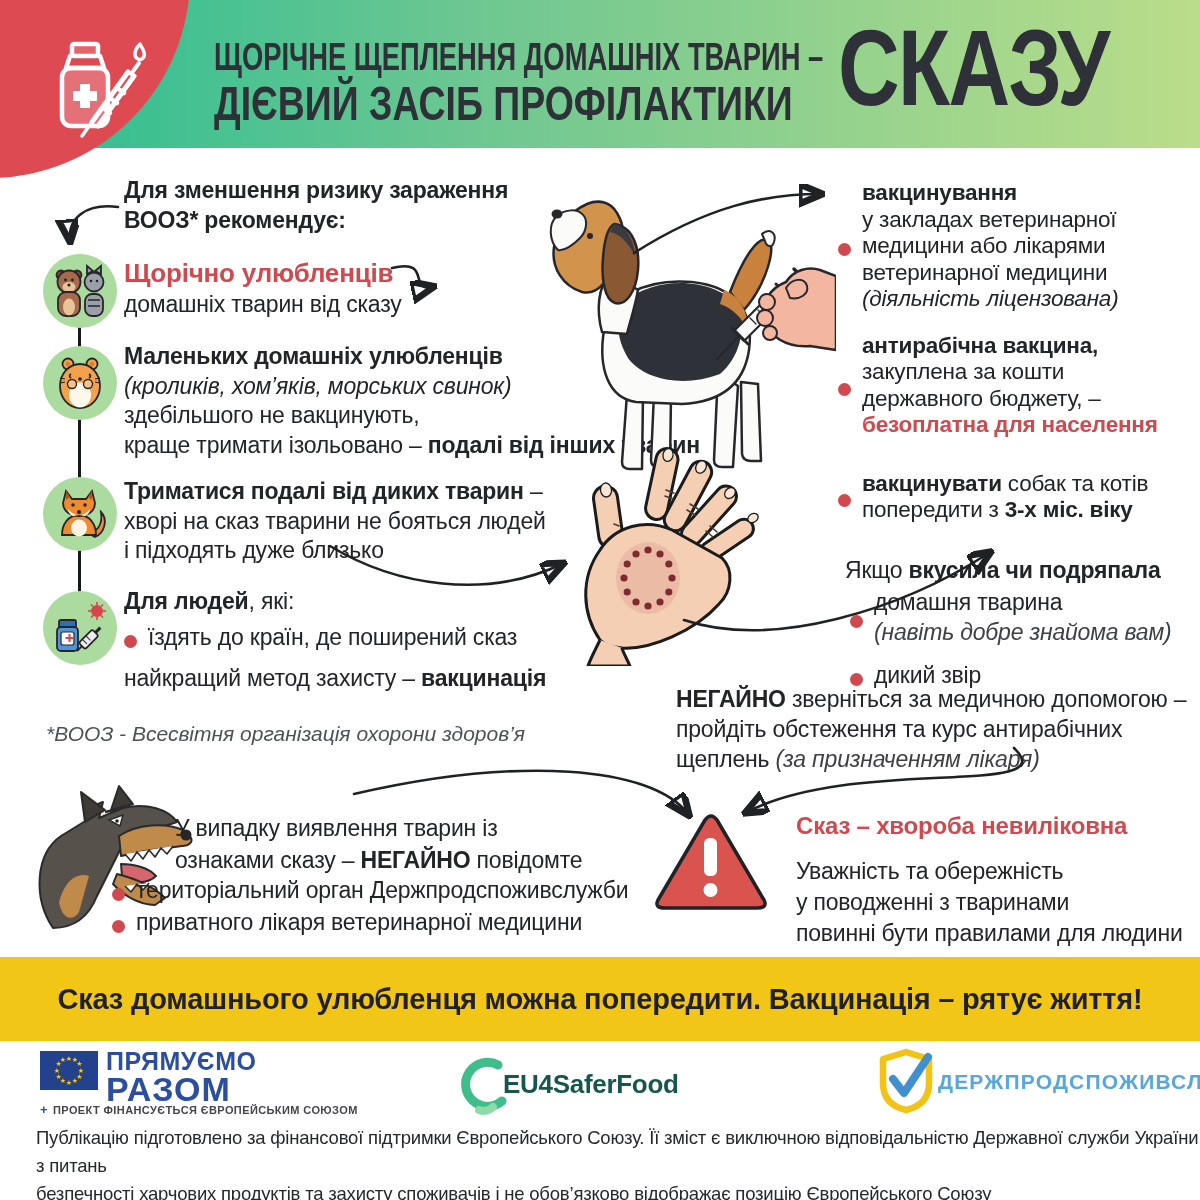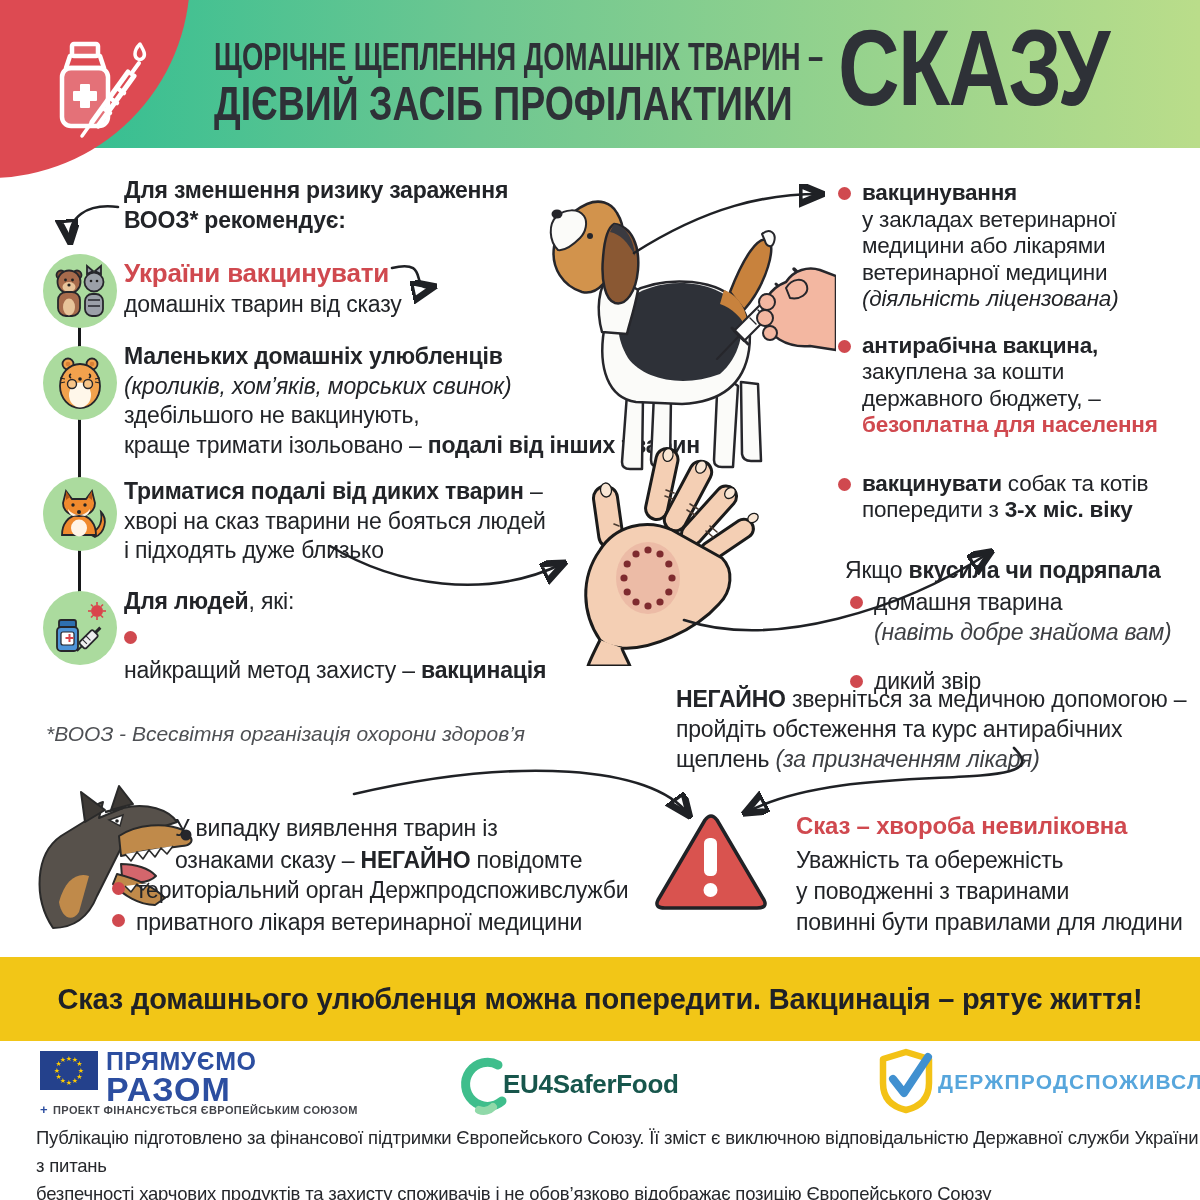--- a/index.html
+++ b/index.html
@@ -18,21 +18,21 @@
   .hdr-big{left:838px;top:12px;font-size:108px;line-height:112px;font-weight:800;color:#2E3137;
           transform:scaleX(.79);transform-origin:0 0;letter-spacing:-2px;white-space:nowrap;z-index:1}
   
   .t{font-size:23px;line-height:29.5px;letter-spacing:-.2px}
   .t2{font-size:22.5px;line-height:26.5px;letter-spacing:-.2px}
   .b{font-weight:bold}
   .it{font-style:italic}
   .red{color:#D0494F}
   .h-red{font-size:26px;line-height:33px;font-weight:800;color:#D0494F;letter-spacing:-.2px}
   .gray-it{color:#4E5054;font-style:italic;font-size:21px}
-  .bullet-row{display:flex;align-items:flex-start}
+  .bullet-row{display:flex;align-items:center}
   .dot{width:13px;height:13px;border-radius:50%;background:#D0494F;margin:8px 11px 0 0;flex:none}
   .dot.sm{margin-top:7px}
   
   .rail{left:78px;top:291px;width:3px;height:337px;background:#17181A;z-index:0}
   .icon-circle{width:74px;height:74px;border-radius:50%;background:#ABDB9E;
                display:flex;align-items:center;justify-content:center;z-index:1}
   
   .overlay{left:0;top:0;width:1200px;height:1200px;z-index:5;pointer-events:none}
   .overlay path{fill:none;stroke:#1F2125;stroke-width:2.6;stroke-linecap:round;marker-end:url(#ah)}
   
@@ -165,41 +165,42 @@
           <line x1="40" y1="5.5" x2="42" y2="7.5"></line>
             <line x1="50" y1="16.5" x2="52" y2="18.5"></line>
           <line x1="52" y1="5.5" x2="50" y2="7.5"></line>
             <line x1="42" y1="16.5" x2="40" y2="18.5"></line>
         </g>
       </g>
     </svg>
   </div>
 
   <div class="abs" style="left:124px;top:257px">
-    <div class="h-red">України вакцинувати</div>
+    <div class="h-red">Щорічно улюбленців</div>
     <div class="t">домашніх тварин від сказу</div>
   </div>
 
   <div class="abs" style="left:124px;top:342px">
     <div class="t b">Маленьких домашніх улюбленців</div>
     <div class="t it">(кроликів, хом’яків, морських свинок)</div>
     <div class="t">здебільшого не вакцинують,</div>
     <div class="t"><span>краще тримати ізольовано – </span><span class="b">подалі від інших тварин</span></div>
   </div>
 
   <div class="abs" style="left:124px;top:477px">
     <div class="t"><span class="b">Триматися подалі від диких тварин</span><span> –</span></div>
     <div class="t">хворі на сказ тварини не бояться людей</div>
     <div class="t">і підходять дуже близько</div>
   </div>
 
   <div class="abs" style="left:124px;top:587px">
     <div class="t"><span class="b">Для людей</span><span>, які:</span></div>
     <div class="bullet-row" style="margin-top:6px">
       <span class="dot"></span>
+      <div class="t">їздять до країн, де поширений сказ</div>
     </div>
     <div class="t" style="margin-top:12px"><span>найкращий метод захисту – </span><span class="b">вакцинація</span></div>
   </div>
 
   <div class="abs gray-it" style="left:46px;top:722px">*ВООЗ - Всесвітня організація охорони здоров’я</div>
 
   <div class="abs" style="left:486px;top:172px">
     <svg width="350" height="310" viewBox="0 0 350 310">
       <g stroke="#26262B" stroke-width="2.5" stroke-linejoin="round">
         <path d="M244 120 C258 84 272 64 282 68 C291 72 281 112 258 138 Z" fill="#C8823D"></path>
@@ -313,21 +314,21 @@
     <div class="t"><span>Якщо </span><span class="b">вкусила чи подряпала</span></div>
   </div>
   <div class="abs" style="left:850px;top:588px">
     <div class="bullet-row">
       <span class="dot"></span>
       <div>
         <div class="t">домашня тварина</div>
         <div class="t it" style="color:#3E4044">(навіть добре знайома вам)</div>
       </div>
     </div>
-    <div class="bullet-row" style="margin-top:20px">
+    <div class="bullet-row" style="margin-top:14px">
       <span class="dot"></span>
       <div class="t">дикий звір</div>
     </div>
   </div>
   <div class="abs" style="left:676px;top:684px">
     <div class="t" style="line-height:30px"><span class="b">НЕГАЙНО</span><span> зверніться за медичною допомогою –</span></div>
     <div class="t" style="line-height:30px">пройдіть обстеження та курс антирабічних</div>
     <div class="t" style="line-height:30px"><span>щеплень </span><span class="it" style="color:#3E4044">(за призначенням лікаря)</span></div>
   </div>
 
@@ -368,21 +369,21 @@
 
   <div class="abs" style="left:652px;top:810px">
     <svg width="118" height="106" viewBox="0 0 118 106">
       <path d="M53 10 Q59 2 65 10 L112 90 Q116 98 105 98 L13 98 Q2 98 6 90 Z" fill="#D9534F" stroke="#202226" stroke-width="3.5" stroke-linejoin="round"></path>
       <rect x="52" y="28" width="13" height="38" rx="5.5" fill="#FFFFFF"></rect>
       <circle cx="58.5" cy="80" r="7" fill="#FFFFFF"></circle>
     </svg>
   </div>
   <div class="abs" style="left:796px;top:810px">
     <div class="b red" style="font-size:24px;line-height:32px;letter-spacing:-.2px">Сказ – хвороба невиліковна</div>
-    <div class="t" style="line-height:31px;margin-top:3px">Уважність та обережність</div>
+    <div class="t" style="line-height:31px;margin-top:14px">Уважність та обережність</div>
     <div class="t" style="line-height:31px">у поводженні з тваринами</div>
     <div class="t" style="line-height:31px">повинні бути правилами для людини</div>
   </div>
 
   <div class="abs banner">
     <div class="banner-text">Сказ домашнього улюбленця можна попередити. Вакцинація – рятує життя!</div>
   </div>
 
   <div class="abs" style="left:40px;top:1051px">
     <svg width="58" height="39" viewBox="0 0 58 39">

